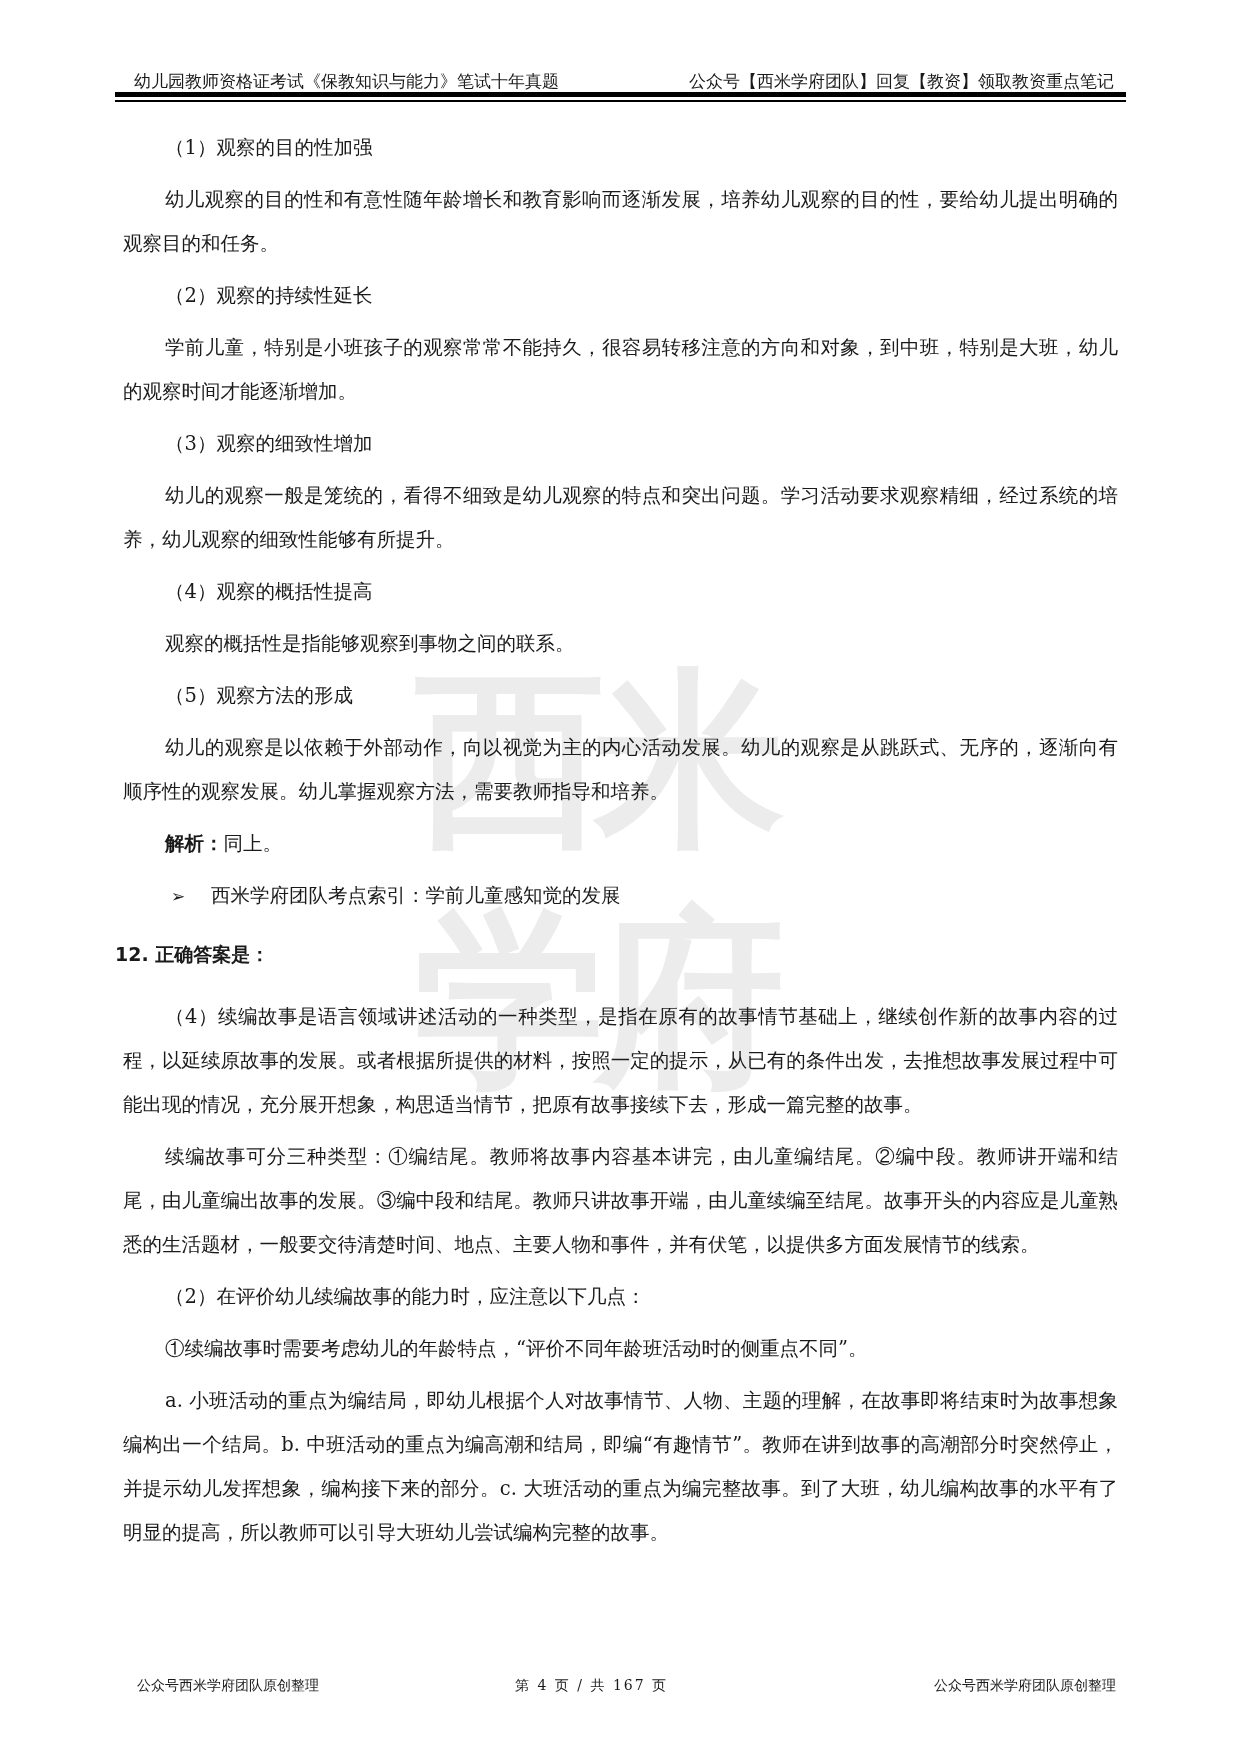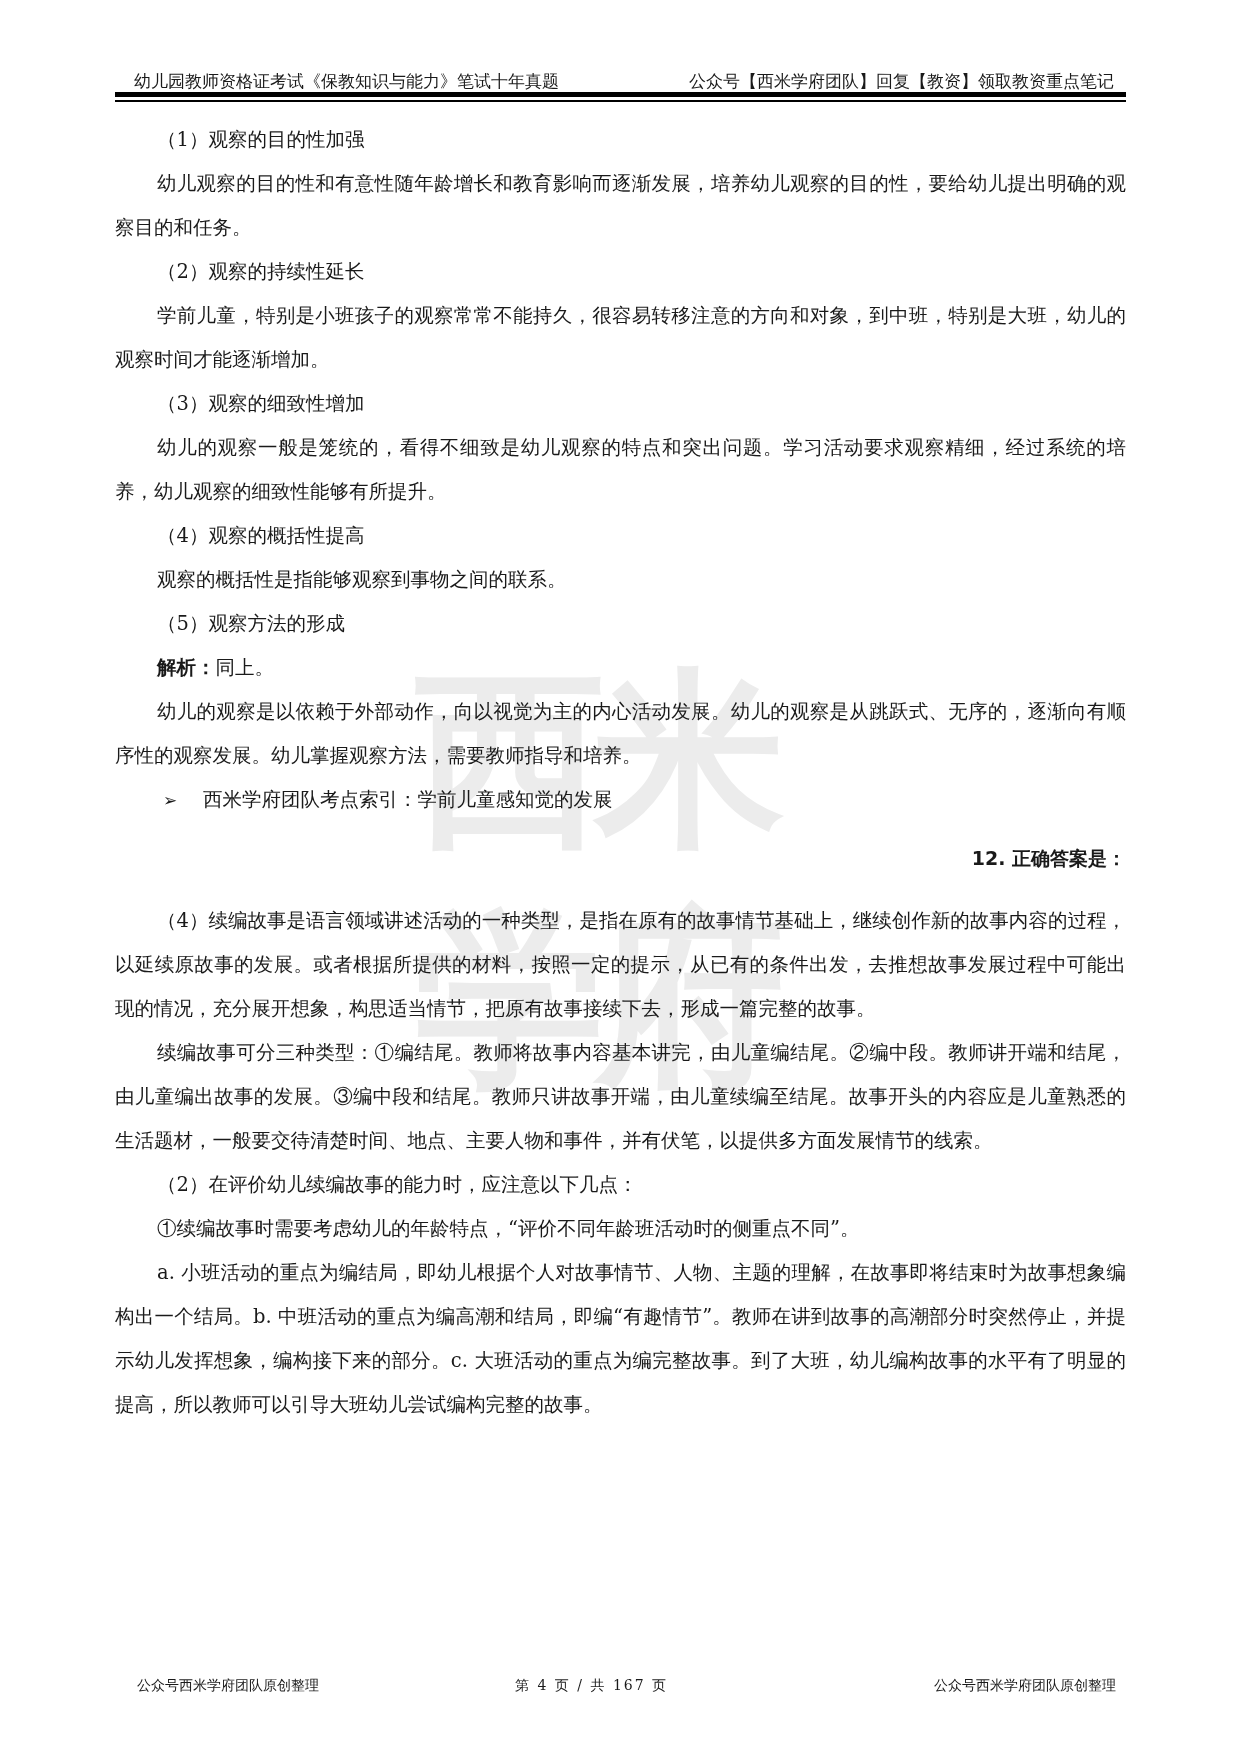--- a/index.html
+++ b/index.html
@@ -17,27 +17,27 @@
   
   .header { position: absolute; left: 115px; top: 70px; width: 1011px; height: 22px;
             font-size: 17px; line-height: 22px; z-index: 1; }
   .header .left { position: absolute; left: 19px; top: 0; white-space: nowrap; }
   .header .right { position: absolute; right: 12px; top: 0; white-space: nowrap; }
   .rule-thick { position: absolute; left: 115px; top: 92px; width: 1011px; height: 5px; background: #000; z-index: 1; }
   .rule-thin { position: absolute; left: 115px; top: 100px; width: 1011px; height: 2px; background: #000; z-index: 1; }
 
   
   .content { position: absolute; left: 115px; top: 118px; width: 1011px; z-index: 1; }
-  .p { font-size: 19.5px; line-height: 44px; margin: 0; text-align: justify; text-align-last: left; }
+  .p { font-size: 19.5px; line-height: 44px; margin: 8px; text-align: justify; text-align-last: left; }
   .indent { text-indent: 42px; }
   .sub { padding-left: 42px; }
   .bold { font-weight: bold; font-family: "DejaVu Sans", sans-serif; }
   .bullet { padding-left: 48px; display: flex; align-items: center; }
   .bullet .arrow { width: 40px; font-family: "DejaVu Sans", sans-serif; font-size: 17px; }
-  .q-head { margin-top: 14px; font-weight: bold; font-family: "DejaVu Sans", sans-serif; font-size: 19px; line-height: 44px; text-align: right; }
+  .q-head { margin-top: 14px; font-weight: bold; font-family: "DejaVu Sans", sans-serif; font-size: 19px; line-height: 44px; }
 
   
   .footer { position: absolute; left: 115px; top: 1672px; width: 1011px; height: 26px;
             font-size: 14px; line-height: 26px; z-index: 1; }
   .footer .fl { position: absolute; left: 22px; top: 0; white-space: nowrap; }
   .footer .fc { position: absolute; left: 400px; top: 0; white-space: nowrap; letter-spacing: 2px; }
   .footer .fr { position: absolute; right: 10px; top: 0; white-space: nowrap; }
 </style>
 </head>
 <body>
@@ -61,23 +61,23 @@
   <div class="content">
     <p class="p sub">（1）观察的目的性加强</p>
     <p class="p indent">幼儿观察的目的性和有意性随年龄增长和教育影响而逐渐发展，培养幼儿观察的目的性，要给幼儿提出明确的观察目的和任务。</p>
     <p class="p sub">（2）观察的持续性延长</p>
     <p class="p indent">学前儿童，特别是小班孩子的观察常常不能持久，很容易转移注意的方向和对象，到中班，特别是大班，幼儿的观察时间才能逐渐增加。</p>
     <p class="p sub">（3）观察的细致性增加</p>
     <p class="p indent">幼儿的观察一般是笼统的，看得不细致是幼儿观察的特点和突出问题。学习活动要求观察精细，经过系统的培养，幼儿观察的细致性能够有所提升。</p>
     <p class="p sub">（4）观察的概括性提高</p>
     <p class="p indent">观察的概括性是指能够观察到事物之间的联系。</p>
     <p class="p sub">（5）观察方法的形成</p>
+    <p class="p indent">幼儿的观察是以依赖于外部动作，向以视觉为主的内心活动发展。幼儿的观察是从跳跃式、无序的，逐渐向有顺序性的观察发展。幼儿掌握观察方法，需要教师指导和培养。</p>
+
     <p class="p indent"><span class="bold">解析：</span><span>同上。</span></p>
-
-    <p class="p indent">幼儿的观察是以依赖于外部动作，向以视觉为主的内心活动发展。幼儿的观察是从跳跃式、无序的，逐渐向有顺序性的观察发展。幼儿掌握观察方法，需要教师指导和培养。</p>
 
     <p class="p bullet">
         <span class="arrow">➢</span>
         <span>西米学府团队考点索引：学前儿童感知觉的发展</span>
       </p>
 
     <p class="q-head">12.  正确答案是：</p>
     <p class="p indent">（4）续编故事是语言领域讲述活动的一种类型，是指在原有的故事情节基础上，继续创作新的故事内容的过程，以延续原故事的发展。或者根据所提供的材料，按照一定的提示，从已有的条件出发，去推想故事发展过程中可能出现的情况，充分展开想象，构思适当情节，把原有故事接续下去，形成一篇完整的故事。</p>
     <p class="p indent">续编故事可分三种类型：①编结尾。教师将故事内容基本讲完，由儿童编结尾。②编中段。教师讲开端和结尾，由儿童编出故事的发展。③编中段和结尾。教师只讲故事开端，由儿童续编至结尾。故事开头的内容应是儿童熟悉的生活题材，一般要交待清楚时间、地点、主要人物和事件，并有伏笔，以提供多方面发展情节的线索。</p>
     <p class="p indent">（2）在评价幼儿续编故事的能力时，应注意以下几点：</p>

